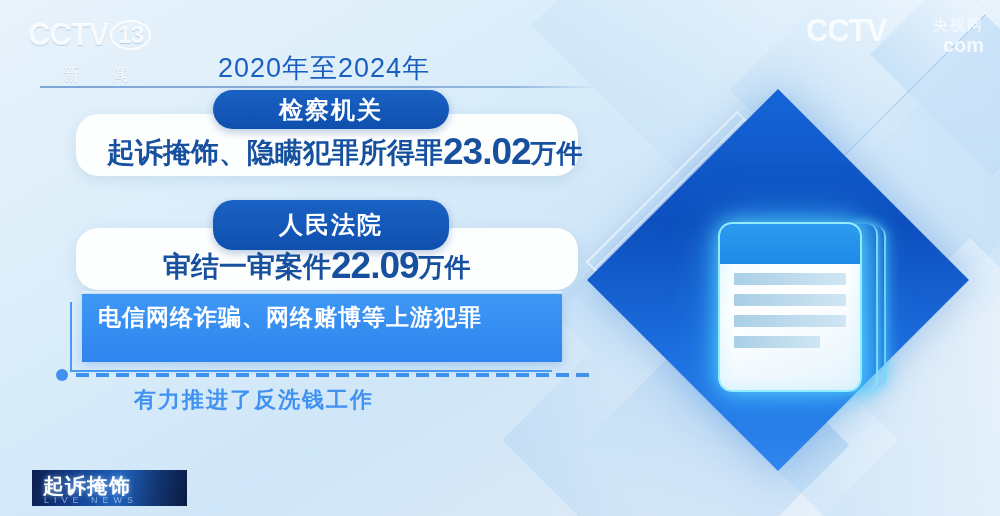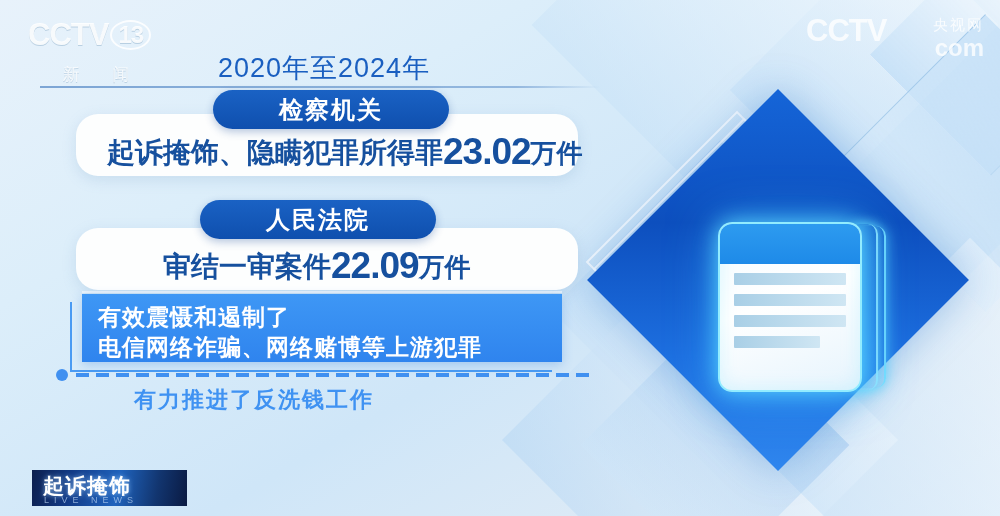--- a/index.html
+++ b/index.html
@@ -64,37 +64,37 @@
     padding:0 6px;font-size:24px;line-height:26px;margin-left:2px;vertical-align:2px;}
   .cctv13 .ln2{margin-top:11px;text-align:center;font-size:17px;letter-spacing:14px;
     color:rgba(255,255,255,.82);text-shadow:0 1px 0 rgba(150,180,205,.5);}
   .logo-rule{position:absolute;left:40px;top:86px;width:560px;height:2px;
     background:linear-gradient(90deg,rgba(90,140,200,.75),rgba(90,140,200,.55) 85%,rgba(90,140,200,0));}
 
   
   .wm{position:absolute;right:14px;top:14px;width:180px;height:48px;color:rgba(255,255,255,.78);pointer-events:none;}
   .wm .big{font-size:31px;font-weight:bold;letter-spacing:-1px;line-height:34px;}
   .wm .cn{position:absolute;right:2px;top:2px;font-size:15px;letter-spacing:2px;color:rgba(255,255,255,.8);}
-  .wm .com{position:absolute;right:2px;top:20px;font-size:24px;font-weight:bold;color:rgba(255,255,255,.78);}
+  .wm .com{position:absolute;right:2px;top:20px;font-size:20px;font-weight:bold;color:rgba(255,255,255,.78);}
 
   
   .headline{position:absolute;left:218px;top:50px;font-size:27px;color:#1a5fc0;letter-spacing:1px;}
 
   
   .panel{position:absolute;background:#fdfefe;border-radius:22px;
     box-shadow:0 4px 14px rgba(120,160,200,.22);}
   #panel1{left:76px;top:114px;width:502px;height:62px;}
   #panel2{left:76px;top:228px;width:502px;height:62px;}
 
   .badge{position:absolute;border-radius:20px;background:linear-gradient(180deg,#1a62c4,#0f4fae);
     color:#fff;font-size:24px;font-weight:bold;letter-spacing:2px;
     display:flex;align-items:center;justify-content:center;
     box-shadow:0 3px 8px rgba(20,70,150,.3);}
   #badge1{left:213px;top:90px;width:236px;height:39px;}
-  #badge2{left:200px;top:200px;width:236px;height:39px;}
+  #badge2{left:213px;top:200px;width:236px;height:50px;}
 
   .stat{position:absolute;white-space:nowrap;color:#16509e;font-size:28px;font-weight:bold;letter-spacing:0;}
   #stat1{left:107px;top:131px;}
   #stat2{left:163px;top:245px;}
   .stat .num{font-size:37px;letter-spacing:-1px;vertical-align:-2px;}
   .stat .unit{font-size:26px;}
 
   
   .callout{
     position:absolute;left:82px;top:294px;width:480px;height:68px;
@@ -176,21 +176,20 @@
 
   <div class="panel" id="panel2"></div>
   <div class="badge" id="badge2">人民法院</div>
   <div class="stat" id="stat2">
     <span>审结一审案件</span><span class="num">22.09</span><span class="unit">万件</span>
   </div>
 
   <div class="callout-frame"></div>
   <div class="callout-top"></div>
   <div class="callout">
-    <div>有效震慑和遏制了</div>
     <div>电信网络诈骗、网络赌博等上游犯罪</div>
   </div>
 
   <div class="dashrow">
     <div class="dot"></div>
     <div class="dash"></div>
   </div>
 
   <div class="tagline">有力推进了反洗钱工作</div>
 

